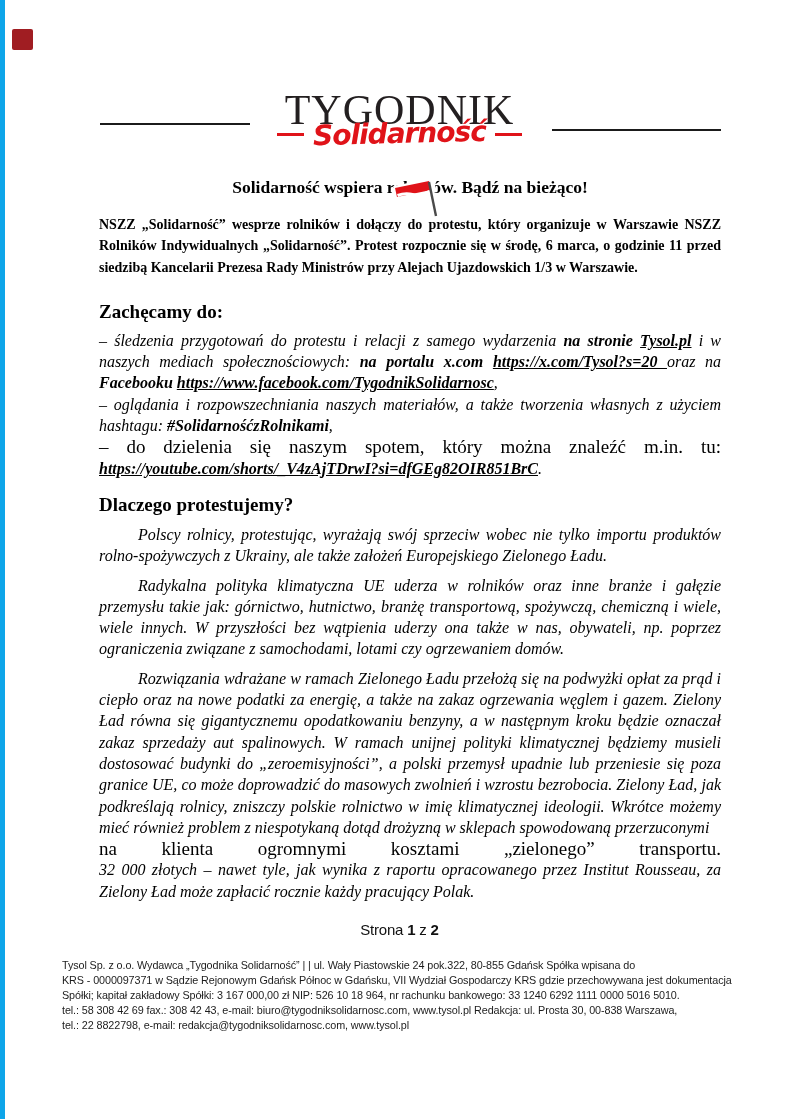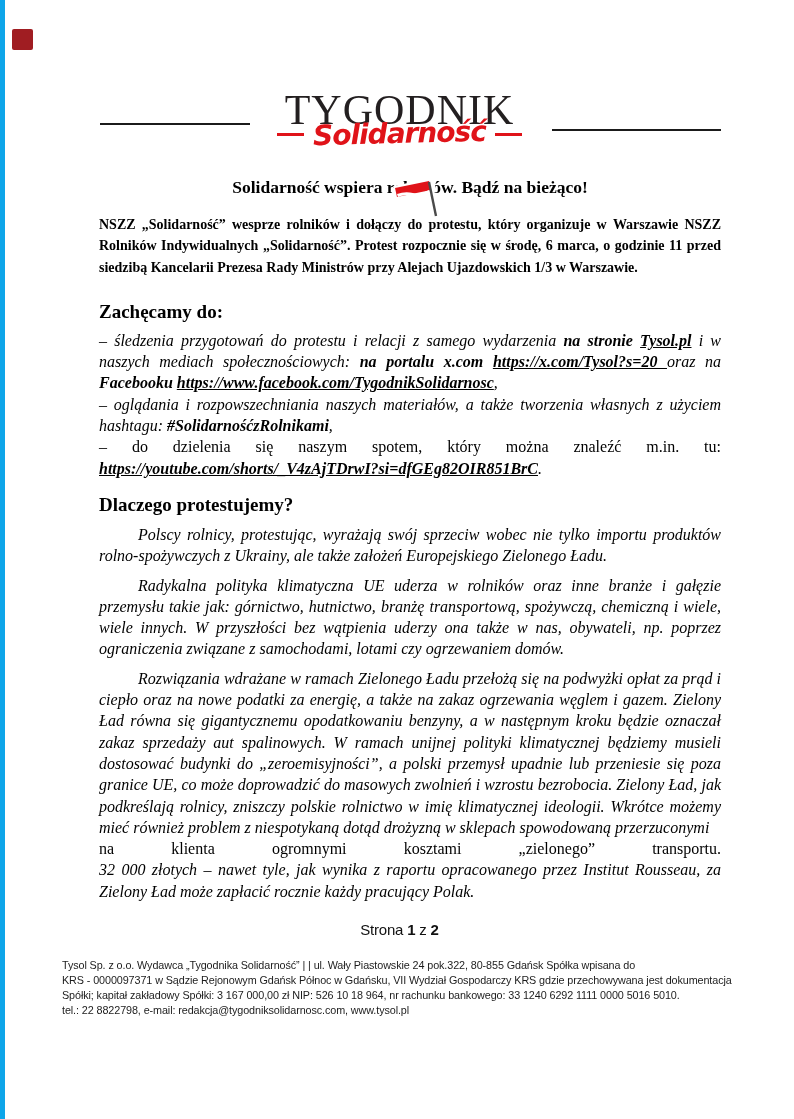--- a/index.html
+++ b/index.html
@@ -39,21 +39,21 @@
   .flag-icon { position:absolute; left:388px; top:90px; z-index:1; }
 
   
   .content { width:622px; margin-left:94px; }
   .doc-title { text-align:center; font-weight:bold; font-size:17.5px; line-height:21px; margin-top:5px; }
   .intro { font-weight:bold; text-align:justify; font-size:14px; line-height:21.3px; margin-top:16px; }
   .sec-heading { font-size:19px; font-weight:bold; line-height:21px; }
   .h1-gap { margin-top:23px; }
   .h2-gap { margin-top:9px; }
   .just    { text-align:justify; font-size:16px; line-height:21.3px;font-style:italic; }
-  .stretch { text-align:justify; text-align-last:justify; font-size:16px; line-height:21.3px; }
+  .stretch { text-align:justify; text-align-last:justify; font-size:19px; line-height:21.3px; }
   .items { margin-top:8px; }
   .indent { text-indent:39px; }
   .p-gap { margin-top:8px; }
   .b { font-weight:bold; }
   .u { text-decoration:underline; }
   .nw { white-space:nowrap; }
 
   
   .page-num {
     position:absolute; left:0; right:0; top:921px;
@@ -119,16 +119,17 @@
     <div class="just">32 000 złotych – nawet tyle, jak wynika z raportu opracowanego przez Institut Rousseau, za Zielony Ład może zapłacić rocznie każdy pracujący Polak.</div>
 
   </div>
 
   <div class="page-num"><span>Strona </span><span class="b">1</span><span> z </span><span class="b">2</span></div>
 
   <div class="footer">
     <div>Tysol Sp. z o.o. Wydawca „Tygodnika Solidarność” | | ul. Wały Piastowskie 24 pok.322, 80-855 Gdańsk Spółka wpisana do</div>
     <div>KRS - 0000097371 w Sądzie Rejonowym Gdańsk Północ w Gdańsku, VII Wydział Gospodarczy KRS gdzie przechowywana jest dokumentacja</div>
     <div>Spółki; kapitał zakładowy Spółki: 3 167 000,00 zł NIP: 526 10 18 964, nr rachunku bankowego: 33 1240 6292 1111 0000 5016 5010.</div>
+    <div>tel.: 58 308 42 69 fax.: 308 42 43, e-mail: biuro@tygodniksolidarnosc.com, www.tysol.pl Redakcja: ul. Prosta 30, 00-838 Warszawa,</div>
     <div>tel.: 22 8822798, e-mail: redakcja@tygodniksolidarnosc.com, www.tysol.pl</div>
   </div>
 
 </div>
 
 </body></html>

